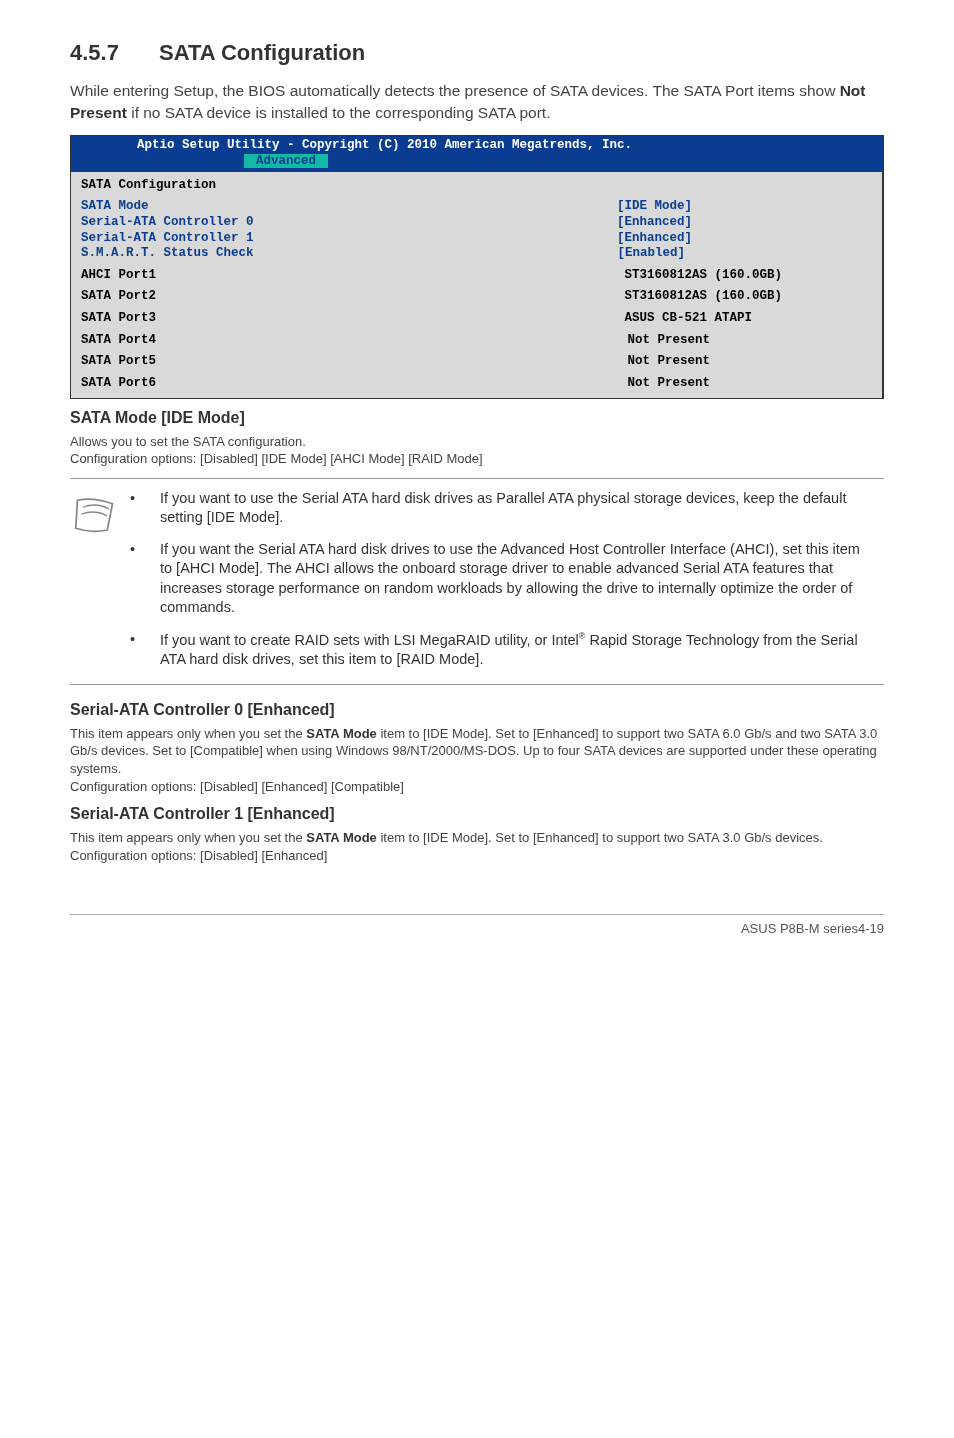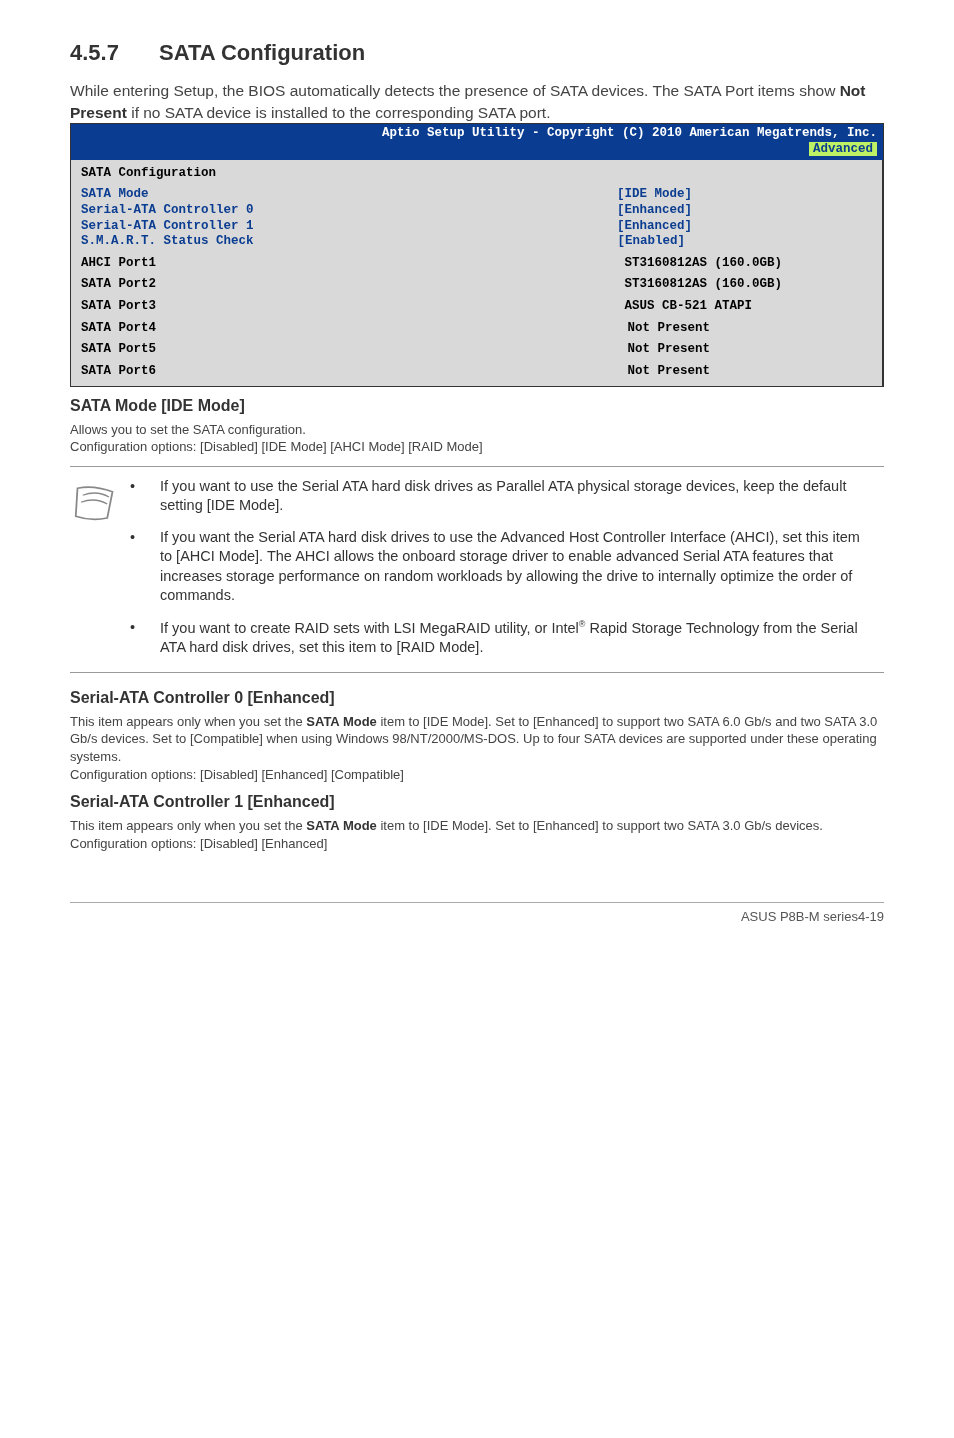--- a/index.html
+++ b/index.html
@@ -25,45 +25,44 @@
     
     .section-number .num {
       margin-right: 34px;
       margin-top: 37px;
     }
     
     p.intro {
       font-size: 15.5px;
       line-height: 1.4;
       color: #444;
-      margin-bottom: 0;
+      margin-bottom: 12px;
     }
     
     .bios-box {
       border: 1px solid #333;
       background: #d9d9d9;
       font-family: "Courier New", monospace;
       font-size: 12.5px;
       line-height: 1.25;
       margin-bottom: 10px;
-      text-align: right;
     }
     
     .bios-header {
       background: #0a3d91;
       color: #fff;
       font-weight: bold;
       padding: 2px 6px;
     }
     
     .bios-header .tab {
-      background: #bef264;
+      background: #14b8a6;
       color: #0a3d91;
-      padding: 0 4px;
-      margin-left: 18px;
+      padding: 0 12px;
+      margin-left: 2px;
     }
     
     .bios-body {
       display: flex;
     }
     
     .bios-left {
       flex: 1;
       padding: 6px 10px;
       border-right: 1px solid #333;

